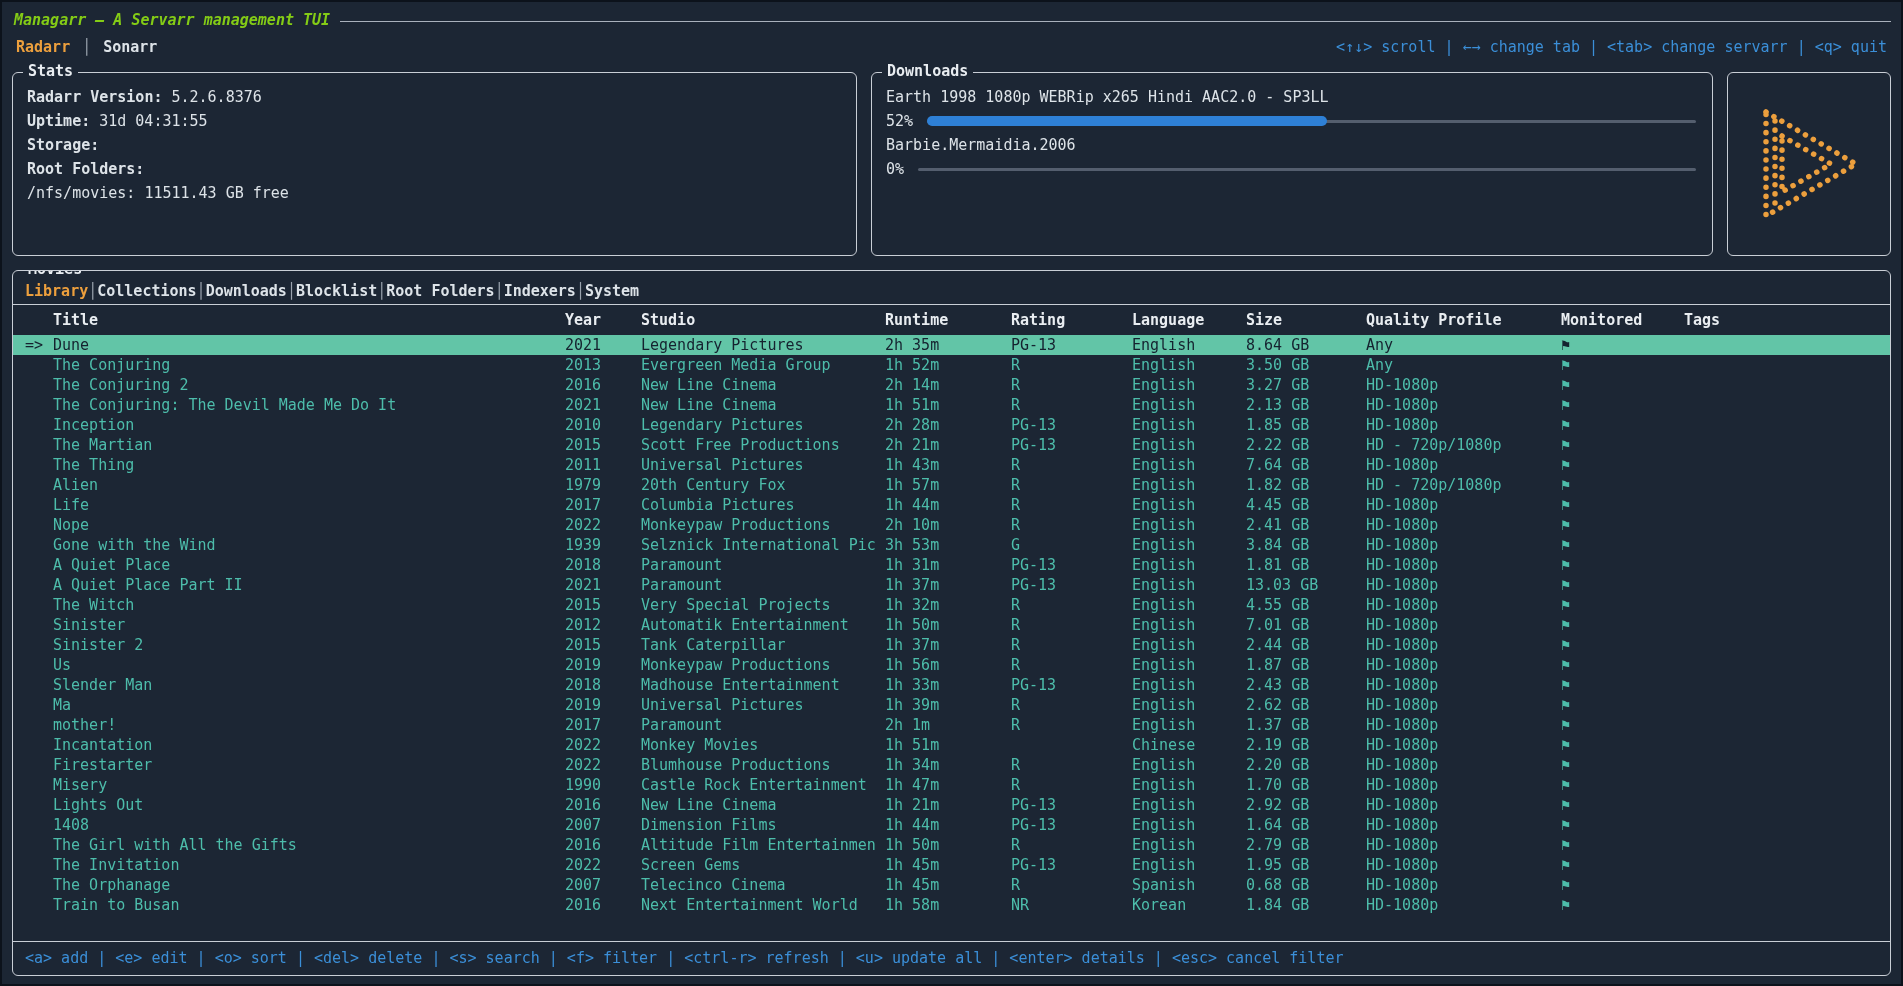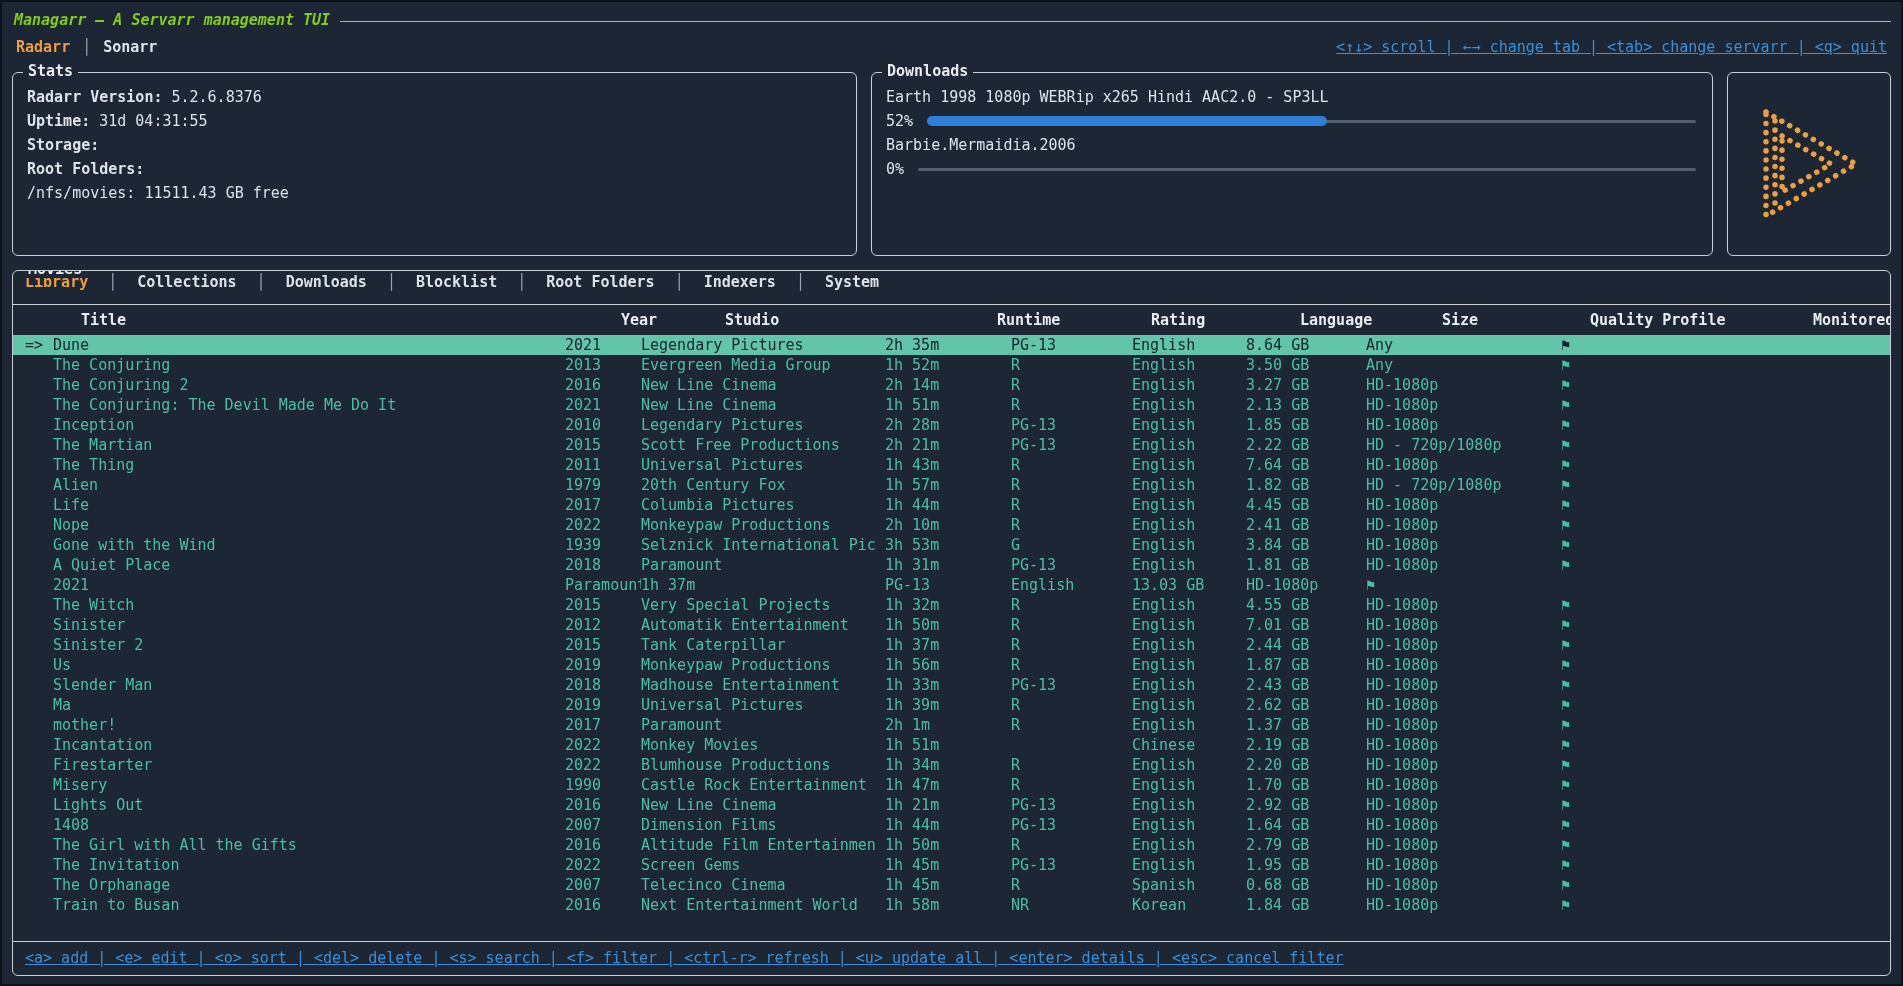--- a/index.html
+++ b/index.html
@@ -21,39 +21,39 @@
     --blue:#3b8fd8;
   }
   .titlebar { display:flex; align-items:center; height:24px; flex:0 0 auto; }
   .app-title { color:#84cc16; font-style:italic; font-weight:bold; padding:0 10px 0 2px; white-space:pre; }
   .hline { flex:1; border-top:1px solid #a9b1bc; margin-top:2px; }
   .servarr-row { display:flex; justify-content:space-between; align-items:center; height:30px; padding:0 4px; flex:0 0 auto;gap:36px; }
   .servarr-tabs { display:flex; gap:12px; font-weight:bold; }
   .tab { color:#dde3e8; cursor:pointer; }
   .tab.active { color:var(--orange); }
   .sep { color:#9aa3ae; font-weight:normal; }
-  .top-help, .bottom-help-bar { color:var(--blue); white-space:pre;text-decoration:underline; }
+  .top-help, .bottom-help-bar { color:var(--blue); white-space:pre; }
 
   .panels { display:flex; gap:14px; margin-top:10px; height:184px; flex:0 0 auto; }
   .panel { position:relative; border:1px solid var(--border); border-radius:6px; }
   .panel-title { position:absolute; top:-11px; left:10px; background:#1c2634; padding:0 5px; font-weight:bold; color:#e9edf1; }
   .stats-panel { width:845px; padding:12px 14px 8px; }
   .downloads-panel { width:842px; padding:12px 14px 8px; }
   .logo-panel { flex:1; display:flex; align-items:center; justify-content:center; }
 
   .stat-line { height:24px; display:flex; align-items:center; white-space:pre; }
   .lbl { font-weight:bold; }
   .val { margin-left:9px; }
   .bar { position:relative; flex:1; height:16px; margin-left:14px; margin-right:2px; }
   .bar .track { position:absolute; left:0; right:0; top:7px; height:3px; background:#545e6e; border-radius:2px; }
   .bar .fill { position:absolute; left:0; top:3px; height:10px; background:#2e80d6; border-radius:5px; }
 
   .movies-panel { margin-top:14px; flex:1 1 auto; display:flex; flex-direction:column; overflow:hidden; }
-  .movies-tabs { display:flex; align-items:flex-start; gap:20px; height:34px; padding:2px 12px 4px; border-bottom:1px solid var(--border); font-weight:bold; flex:0 0 auto; }
-  .table-header { display:grid; grid-template-columns:var(--cols); height:30px; line-height:30px; font-weight:bold; color:#e9edf1; padding-left:12px; white-space:pre; flex:0 0 auto;gap:28px; }
+  .movies-tabs { display:flex; align-items:flex-end; gap:0; height:34px; padding:2px 12px 4px; border-bottom:1px solid var(--border); font-weight:bold; flex:0 0 auto; }
+  .table-header { display:grid; grid-template-columns:var(--cols); height:30px; line-height:30px; font-weight:bold; color:#e9edf1; padding-left:12px; white-space:pre; flex:0 0 auto; }
   .table-body { flex:1 1 auto; overflow:hidden; }
   .trow { display:grid; grid-template-columns:var(--cols); height:20px; line-height:20px; color:var(--teal); padding-left:12px; white-space:pre; cursor:pointer; }
   .trow.selected { background:#62c5a7; color:#15222f; }
   .cell { overflow:hidden; }
   .bottom-help-bar { border-top:1px solid var(--border); height:34px; line-height:33px; padding-left:12px; flex:0 0 auto; }
 </style>
 </head>
 <body>
 
 <div class="titlebar">
@@ -162,21 +162,21 @@
       <div class="trow"><span class="cell"></span><span class="cell">The Conjuring 2</span><span class="cell">2016</span><span class="cell">New Line Cinema</span><span class="cell">2h 14m</span><span class="cell">R</span><span class="cell">English</span><span class="cell">3.27 GB</span><span class="cell">HD-1080p</span><span class="cell">⚑</span><span class="cell"></span></div>
       <div class="trow"><span class="cell"></span><span class="cell">The Conjuring: The Devil Made Me Do It</span><span class="cell">2021</span><span class="cell">New Line Cinema</span><span class="cell">1h 51m</span><span class="cell">R</span><span class="cell">English</span><span class="cell">2.13 GB</span><span class="cell">HD-1080p</span><span class="cell">⚑</span><span class="cell"></span></div>
       <div class="trow"><span class="cell"></span><span class="cell">Inception</span><span class="cell">2010</span><span class="cell">Legendary Pictures</span><span class="cell">2h 28m</span><span class="cell">PG-13</span><span class="cell">English</span><span class="cell">1.85 GB</span><span class="cell">HD-1080p</span><span class="cell">⚑</span><span class="cell"></span></div>
       <div class="trow"><span class="cell"></span><span class="cell">The Martian</span><span class="cell">2015</span><span class="cell">Scott Free Productions</span><span class="cell">2h 21m</span><span class="cell">PG-13</span><span class="cell">English</span><span class="cell">2.22 GB</span><span class="cell">HD - 720p/1080p</span><span class="cell">⚑</span><span class="cell"></span></div>
       <div class="trow"><span class="cell"></span><span class="cell">The Thing</span><span class="cell">2011</span><span class="cell">Universal Pictures</span><span class="cell">1h 43m</span><span class="cell">R</span><span class="cell">English</span><span class="cell">7.64 GB</span><span class="cell">HD-1080p</span><span class="cell">⚑</span><span class="cell"></span></div>
       <div class="trow"><span class="cell"></span><span class="cell">Alien</span><span class="cell">1979</span><span class="cell">20th Century Fox</span><span class="cell">1h 57m</span><span class="cell">R</span><span class="cell">English</span><span class="cell">1.82 GB</span><span class="cell">HD - 720p/1080p</span><span class="cell">⚑</span><span class="cell"></span></div>
       <div class="trow"><span class="cell"></span><span class="cell">Life</span><span class="cell">2017</span><span class="cell">Columbia Pictures</span><span class="cell">1h 44m</span><span class="cell">R</span><span class="cell">English</span><span class="cell">4.45 GB</span><span class="cell">HD-1080p</span><span class="cell">⚑</span><span class="cell"></span></div>
       <div class="trow"><span class="cell"></span><span class="cell">Nope</span><span class="cell">2022</span><span class="cell">Monkeypaw Productions</span><span class="cell">2h 10m</span><span class="cell">R</span><span class="cell">English</span><span class="cell">2.41 GB</span><span class="cell">HD-1080p</span><span class="cell">⚑</span><span class="cell"></span></div>
       <div class="trow"><span class="cell"></span><span class="cell">Gone with the Wind</span><span class="cell">1939</span><span class="cell">Selznick International Pic</span><span class="cell">3h 53m</span><span class="cell">G</span><span class="cell">English</span><span class="cell">3.84 GB</span><span class="cell">HD-1080p</span><span class="cell">⚑</span><span class="cell"></span></div>
       <div class="trow"><span class="cell"></span><span class="cell">A Quiet Place</span><span class="cell">2018</span><span class="cell">Paramount</span><span class="cell">1h 31m</span><span class="cell">PG-13</span><span class="cell">English</span><span class="cell">1.81 GB</span><span class="cell">HD-1080p</span><span class="cell">⚑</span><span class="cell"></span></div>
-      <div class="trow"><span class="cell"></span><span class="cell">2021</span><span class="cell">Paramount</span><span class="cell">1h 37m</span><span class="cell">PG-13</span><span class="cell">English</span><span class="cell">13.03 GB</span><span class="cell">HD-1080p</span><span class="cell">⚑</span><span class="cell"></span></div>
+      <div class="trow"><span class="cell"></span><span class="cell">A Quiet Place Part II</span><span class="cell">2021</span><span class="cell">Paramount</span><span class="cell">1h 37m</span><span class="cell">PG-13</span><span class="cell">English</span><span class="cell">13.03 GB</span><span class="cell">HD-1080p</span><span class="cell">⚑</span><span class="cell"></span></div>
       <div class="trow"><span class="cell"></span><span class="cell">The Witch</span><span class="cell">2015</span><span class="cell">Very Special Projects</span><span class="cell">1h 32m</span><span class="cell">R</span><span class="cell">English</span><span class="cell">4.55 GB</span><span class="cell">HD-1080p</span><span class="cell">⚑</span><span class="cell"></span></div>
       <div class="trow"><span class="cell"></span><span class="cell">Sinister</span><span class="cell">2012</span><span class="cell">Automatik Entertainment</span><span class="cell">1h 50m</span><span class="cell">R</span><span class="cell">English</span><span class="cell">7.01 GB</span><span class="cell">HD-1080p</span><span class="cell">⚑</span><span class="cell"></span></div>
       <div class="trow"><span class="cell"></span><span class="cell">Sinister 2</span><span class="cell">2015</span><span class="cell">Tank Caterpillar</span><span class="cell">1h 37m</span><span class="cell">R</span><span class="cell">English</span><span class="cell">2.44 GB</span><span class="cell">HD-1080p</span><span class="cell">⚑</span><span class="cell"></span></div>
       <div class="trow"><span class="cell"></span><span class="cell">Us</span><span class="cell">2019</span><span class="cell">Monkeypaw Productions</span><span class="cell">1h 56m</span><span class="cell">R</span><span class="cell">English</span><span class="cell">1.87 GB</span><span class="cell">HD-1080p</span><span class="cell">⚑</span><span class="cell"></span></div>
       <div class="trow"><span class="cell"></span><span class="cell">Slender Man</span><span class="cell">2018</span><span class="cell">Madhouse Entertainment</span><span class="cell">1h 33m</span><span class="cell">PG-13</span><span class="cell">English</span><span class="cell">2.43 GB</span><span class="cell">HD-1080p</span><span class="cell">⚑</span><span class="cell"></span></div>
       <div class="trow"><span class="cell"></span><span class="cell">Ma</span><span class="cell">2019</span><span class="cell">Universal Pictures</span><span class="cell">1h 39m</span><span class="cell">R</span><span class="cell">English</span><span class="cell">2.62 GB</span><span class="cell">HD-1080p</span><span class="cell">⚑</span><span class="cell"></span></div>
       <div class="trow"><span class="cell"></span><span class="cell">mother!</span><span class="cell">2017</span><span class="cell">Paramount</span><span class="cell">2h 1m</span><span class="cell">R</span><span class="cell">English</span><span class="cell">1.37 GB</span><span class="cell">HD-1080p</span><span class="cell">⚑</span><span class="cell"></span></div>
       <div class="trow"><span class="cell"></span><span class="cell">Incantation</span><span class="cell">2022</span><span class="cell">Monkey Movies</span><span class="cell">1h 51m</span><span class="cell"></span><span class="cell">Chinese</span><span class="cell">2.19 GB</span><span class="cell">HD-1080p</span><span class="cell">⚑</span><span class="cell"></span></div>
       <div class="trow"><span class="cell"></span><span class="cell">Firestarter</span><span class="cell">2022</span><span class="cell">Blumhouse Productions</span><span class="cell">1h 34m</span><span class="cell">R</span><span class="cell">English</span><span class="cell">2.20 GB</span><span class="cell">HD-1080p</span><span class="cell">⚑</span><span class="cell"></span></div>
       <div class="trow"><span class="cell"></span><span class="cell">Misery</span><span class="cell">1990</span><span class="cell">Castle Rock Entertainment</span><span class="cell">1h 47m</span><span class="cell">R</span><span class="cell">English</span><span class="cell">1.70 GB</span><span class="cell">HD-1080p</span><span class="cell">⚑</span><span class="cell"></span></div>

